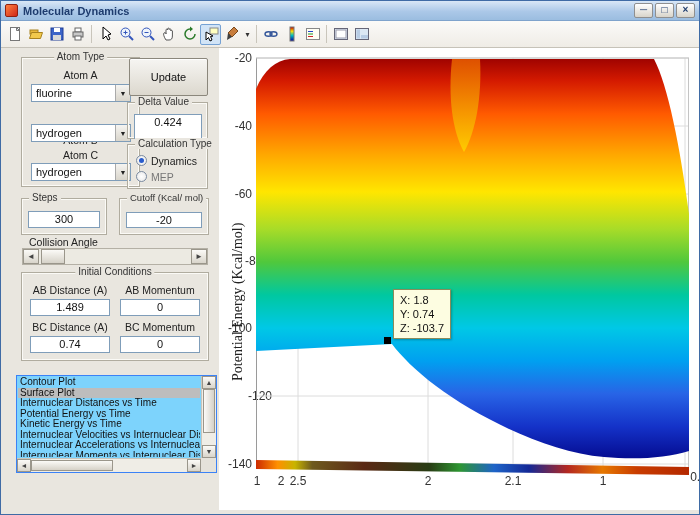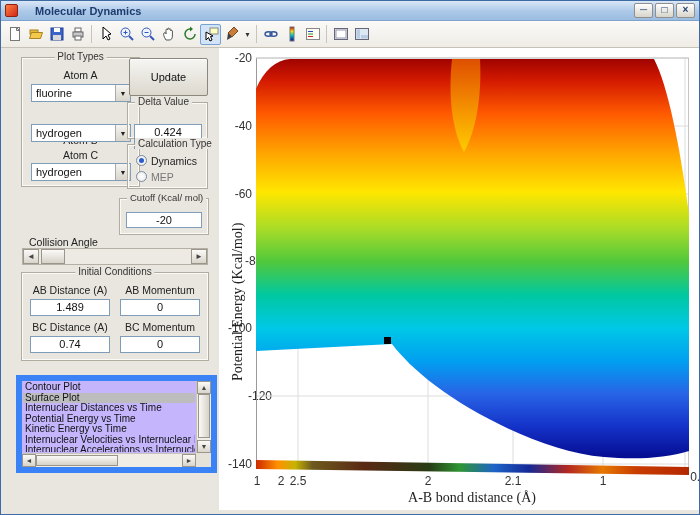--- a/index.html
+++ b/index.html
@@ -5,21 +5,21 @@
   html,body{margin:0;padding:0;background:#f0f0f0;}
   *{box-sizing:border-box;}
   .window{position:relative;width:700px;height:515px;border:1px solid #3f6ba5;background:#e9e6df;
           font-family:"Liberation Sans",sans-serif;overflow:hidden;}
   
   .titlebar{position:absolute;top:0;left:0;right:0;height:20px;
             background:linear-gradient(#d9e7f6,#abc8e8 55%,#9bbde0);
             border-bottom:1px solid #7fa3cc;display:flex;align-items:center;padding:0 4px;}
   .app-icon{width:13px;height:13px;background:linear-gradient(135deg,#ff8040,#d02818);
             border:1px solid #902010;border-radius:2px;flex:0 0 auto;}
-  .title-text{font-size:11px;font-weight:700;color:#1e3c6e;margin-left:17px;flex:1;white-space:nowrap;}
+  .title-text{font-size:11px;font-weight:700;color:#1e3c6e;margin-left:5px;flex:1;white-space:nowrap;}
   .winbtn{width:19px;height:15px;margin-left:2px;background:linear-gradient(#ffffff,#d8d4ca);
           border:1px solid #8f8f8f;border-radius:2px;font-size:10px;line-height:12px;text-align:center;
           color:#1e3c6e;font-weight:700;flex:0 0 auto;}
   
   .toolbar{position:absolute;top:20px;left:0;right:0;height:27px;
            background:linear-gradient(#fbfaf8,#efece6);border-bottom:1px solid #c6c2b8;
            display:flex;align-items:center;padding:0 3px;}
   .tbtn{width:21px;height:21px;display:flex;align-items:center;justify-content:center;
         border:1px solid transparent;border-radius:2px;flex:0 0 auto;}
   .tbtn.active{background:#d2e4f6;border-color:#76a2d4;}
@@ -47,21 +47,21 @@
   .radio{width:11px;height:11px;border-radius:50%;border:1px solid #7a8aa0;
          background:radial-gradient(#fff,#e6e6e6);flex:0 0 auto;}
   .radio.sel::after{content:"";display:block;width:5px;height:5px;margin:2px;border-radius:50%;background:#2a5ccc;}
   .slider{position:absolute;height:17px;background:#f1efe9;border:1px solid #b4b0a5;display:flex;}
   .sl-btn{width:16px;height:100%;background:linear-gradient(#fbfaf7,#d9d5cb);border:1px solid #9a968b;
           font-size:8px;display:flex;align-items:center;justify-content:center;color:#444;flex:0 0 auto;}
   .sl-track{flex:1;position:relative;background:#eceae2;}
   .sl-thumb{position:absolute;left:2px;top:0;width:24px;height:15px;
             background:linear-gradient(#fbfaf7,#d6d2c8);border:1px solid #9a968b;}
   
-  .listbox{position:absolute;left:15px;top:374px;width:201px;height:98px;background:#c4b5fd;border:6px solid #3b82f6;}
+  .listbox{position:absolute;left:15px;top:374px;width:201px;height:98px;background:#7dd3fc;border:1px solid #3b82f6;}
   .lb-items{position:absolute;top:1px;left:1px;right:16px;bottom:15px;overflow:hidden;}
   .lb-item{height:10.5px;line-height:10.5px;font-size:10px;padding-left:2px;white-space:nowrap;color:#111;}
   .lb-item.sel{background:#bdbdbd;}
   .vscroll{position:absolute;top:0;right:0;width:15px;bottom:14px;background:#efede6;
            border-left:1px solid #c9c5bb;display:flex;flex-direction:column;align-items:stretch;}
   .hscroll{position:absolute;left:0;right:15px;bottom:0;height:14px;background:#efede6;
            border-top:1px solid #c9c5bb;display:flex;align-items:stretch;}
   .scr-btn{background:linear-gradient(#fbfaf7,#d9d5cb);border:1px solid #9a968b;color:#444;
            font-size:7px;display:flex;align-items:center;justify-content:center;flex:0 0 auto;}
   .scr-btn.v{height:13px;} .scr-btn.h{width:14px;}
@@ -213,21 +213,20 @@
 
   <div class="ytick" style="top:50px;">-20</div>
   <div class="ytick" style="top:118px;">-40</div>
   <div class="ytick" style="top:186px;">-60</div>
   <div class="ytick" style="top:253px;padding-left:25px;">-80</div>
   <div class="ytick" style="top:320px;">-100</div>
   <div class="ytick" style="top:388px;padding-left:28px;">-120</div>
   <div class="ytick" style="top:456px;">-140</div>
 
   <div class="ylabel">Potential Energy (Kcal/mol)</div>
-  <div class="xlabel">A-B bond distance (Å)</div>
 
   <div class="xtick" style="left:256px;top:473px;">1</div>
   <div class="xtick" style="left:280px;top:473px;">2</div>
   <div class="xtick" style="left:297px;top:473px;">2.5</div>
   <div class="xtick" style="left:427px;top:473px;">2</div>
   <div class="xtick" style="left:512px;top:473px;">2.1</div>
   <div class="xtick" style="left:602px;top:473px;">1</div>
   <div class="xtick" style="left:684px;top:469px;padding-left:27px;">0.5</div>
 
   <svg class="surface-svg" width="433" height="420" viewBox="0 0 433 420">
@@ -301,23 +300,28 @@
              L 0,295
              Z" fill="url(#jet)"></path>
 
     <path d="M 196,3 C 192,40 196,75 208,96 C 220,75 226,40 224,3 Z" fill="url(#saddle)" opacity="0.85"></path>
 
     <path d="M 0,404 L 433,411 L 433,419 L 0,413 Z" fill="url(#strip)"></path>
 
     <rect x="128" y="281" width="7" height="7" fill="#000"></rect>
   </svg>
 
+  <div class="datatip">
+    <div>X: 1.8</div>
+    <div>Y: 0.74</div>
+    <div>Z: -103.7</div>
+  </div>
 
   <div class="panel" style="left:20px;top:56px;width:119px;height:130px;">
-    <span class="panel-title center">Plot Types</span>
+    <span class="panel-title center">Atom Type</span>
     <span class="label center" style="left:0;right:0;top:11px;">Atom A</span>
     <div class="dropdown" style="left:9px;top:26px;width:100px;">
       <span class="dd-text">fluorine</span>
       <span class="dd-btn">▼</span>
     </div>
     <span class="label center" style="left:0;right:0;top:52px;margin-top:24px;">Atom B</span>
     <div class="dropdown" style="left:9px;top:66px;width:100px;">
       <span class="dd-text">hydrogen</span>
       <span class="dd-btn">▼</span>
     </div>
@@ -325,35 +329,39 @@
     <div class="dropdown" style="left:9px;top:105px;width:100px;">
       <span class="dd-text">hydrogen</span>
       <span class="dd-btn">▼</span>
     </div>
   </div>
 
   <div class="btn" style="left:128px;top:57px;width:79px;height:38px;">Update</div>
 
   <div class="panel" style="left:126px;top:101px;width:81px;height:37px;">
     <span class="panel-title">Delta Value</span>
-    <div class="edit" style="left:6px;top:21px;width:68px;height:25px;">0.424</div>
+    <div class="edit" style="left:6px;top:11px;width:68px;height:25px;">0.424</div>
   </div>
 
   <div class="panel" style="left:126px;top:143px;width:81px;height:45px;">
     <span class="panel-title">Calculation Type</span>
     <div class="radio-row" style="left:8px;top:10px;">
       <span class="radio sel"></span>
       <span>Dynamics</span>
     </div>
     <div class="radio-row" style="left:8px;top:26px;color:#777;">
       <span class="radio"></span>
       <span>MEP</span>
     </div>
   </div>
 
+  <div class="panel" style="left:20px;top:197px;width:86px;height:37px;">
+    <span class="panel-title">Steps</span>
+    <div class="edit" style="left:6px;top:12px;width:72px;height:17px;">300</div>
+  </div>
 
   <div class="panel" style="left:118px;top:197px;width:90px;height:37px;">
     <span class="panel-title" style="font-size:9.5px;">Cutoff (Kcal/ mol)</span>
     <div class="edit" style="left:6px;top:13px;width:76px;height:16px;">-20</div>
   </div>
 
   <span class="label" style="left:28px;top:235px;">Collision Angle</span>
   <div class="slider" style="left:21px;top:247px;width:186px;">
     <div class="sl-btn">◄</div>
     <div class="sl-track">

